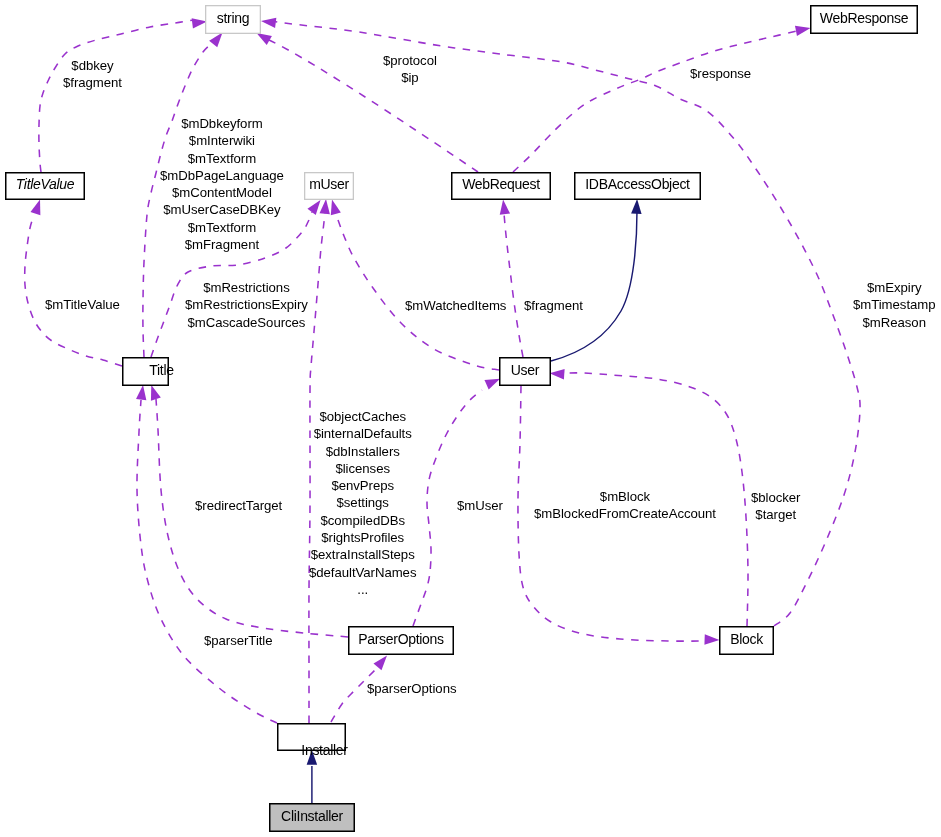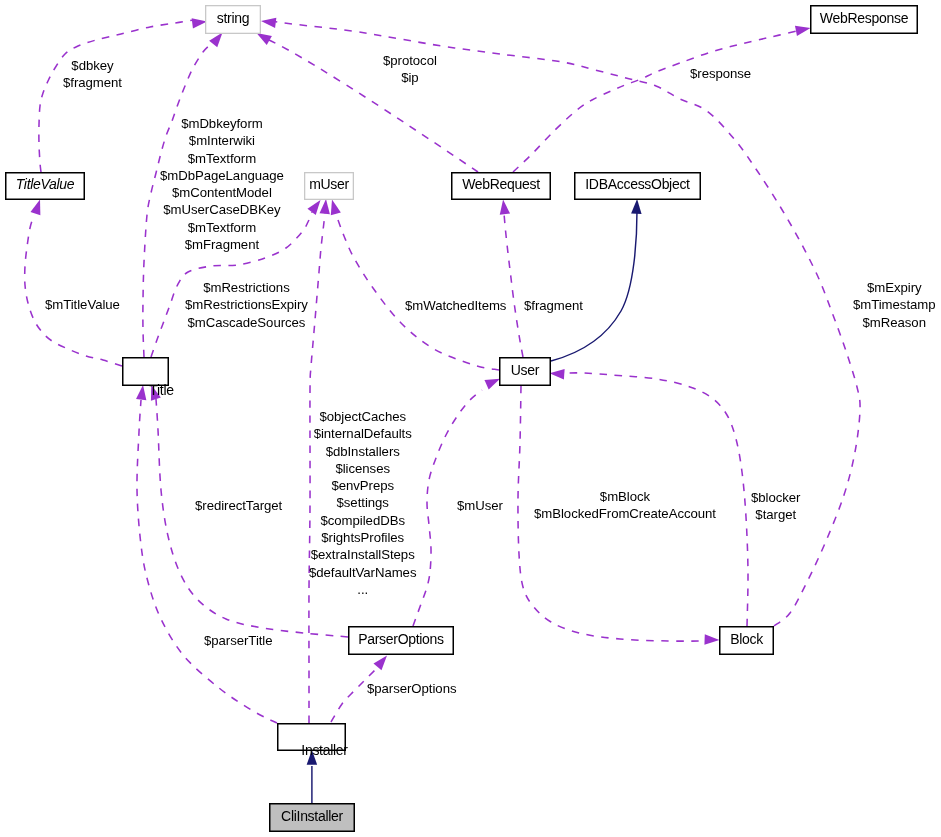--- a/index.html
+++ b/index.html
@@ -116,21 +116,21 @@
       </div>
       <div class="nodebox" style="left: 304px; top: 172px; width: 50px; height: 28px;">
         <span>mUser</span>
       </div>
       <div class="nodebox" style="left: 451px; top: 172px; width: 100px; height: 28px;">
         <span>WebRequest</span>
       </div>
       <div class="nodebox" style="left: 574px; top: 172px; width: 127px; height: 28px;">
         <span>IDBAccessObject</span>
       </div>
-      <div class="nodebox" style="left: 122px; top: 377px; width: 47px; height: 29px; padding-left: 32px;">
+      <div class="nodebox" style="left: 122px; top: 357px; width: 47px; height: 29px; padding-left: 32px;">
         <span>Title</span>
       </div>
       <div class="nodebox" style="left: 499px; top: 357px; width: 52px; height: 29px;">
         <span>User</span>
       </div>
       <div class="nodebox" style="left: 348px; top: 626px; width: 106px; height: 29px;">
         <span>ParserOptions</span>
       </div>
       <div class="nodebox" style="left: 719px; top: 626px; width: 55px; height: 29px;">
         <span>Block</span>

